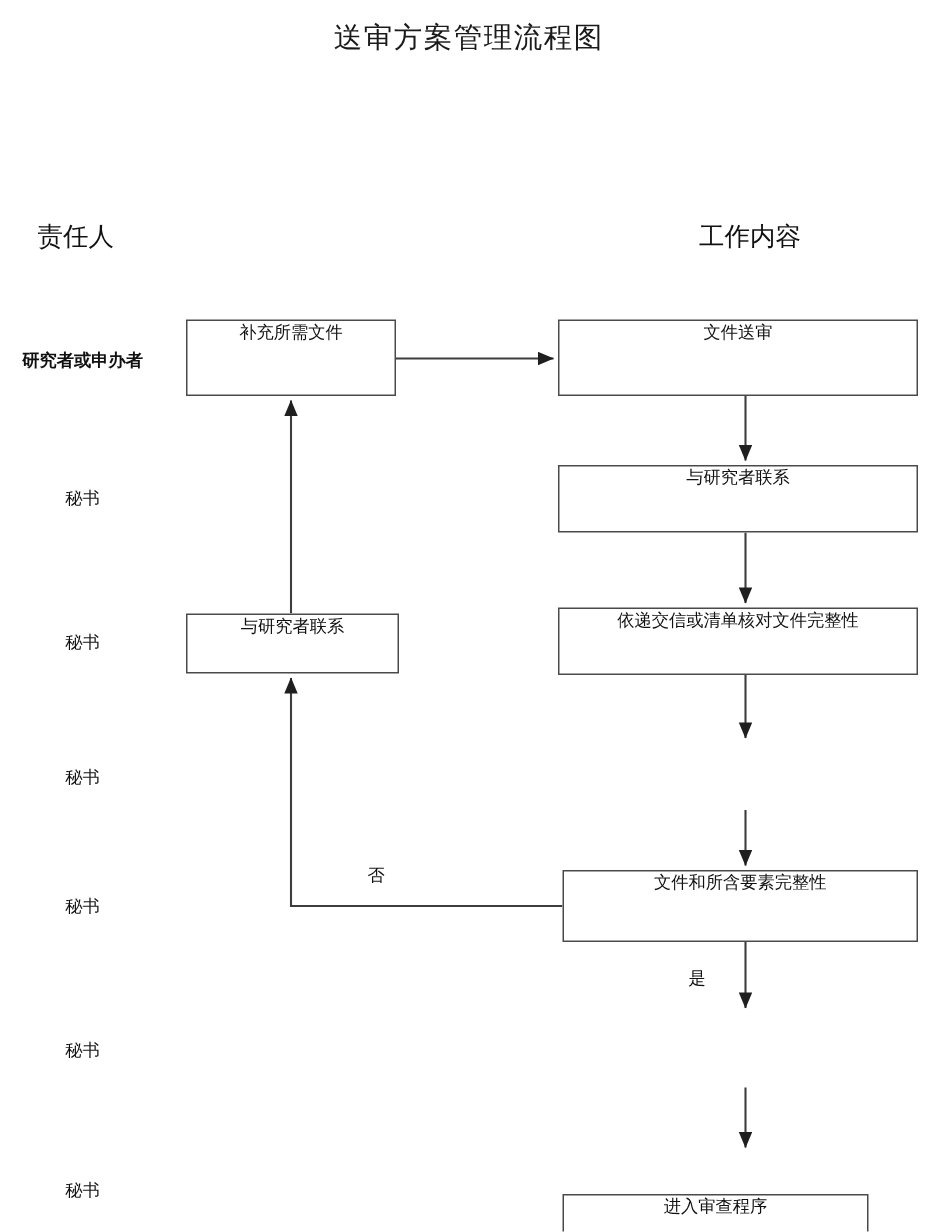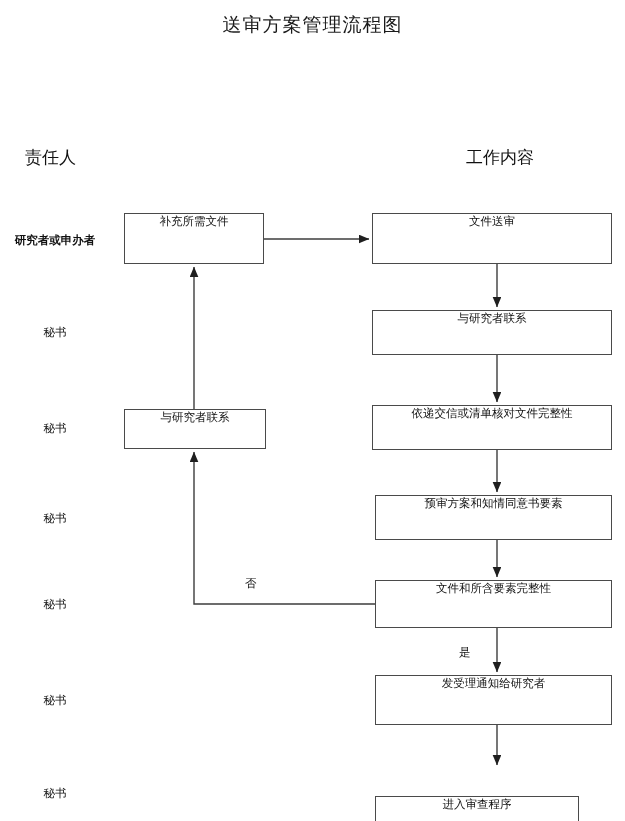--- a/index.html
+++ b/index.html
@@ -131,28 +131,22 @@
 
   <div class="node" style="left:372px; top:213px; width:240px; height:51px;">
     <span>文件送审</span>
   </div>
   <div class="node" style="left:372px; top:310px; width:240px; height:45px;">
     <span>与研究者联系</span>
   </div>
   <div class="node" style="left:372px; top:405px; width:240px; height:45px;">
     <span>依递交信或清单核对文件完整性</span>
   </div>
-  <div class="node" style="left:375px; top:495px; width:237px; height:45px;">
-    <span>预审方案和知情同意书要素</span>
-  </div>
   <div class="node" style="left:375px; top:580px; width:237px; height:48px;">
     <span>文件和所含要素完整性</span>
-  </div>
-  <div class="node" style="left:375px; top:675px; width:237px; height:50px;">
-    <span>发受理通知给研究者</span>
   </div>
   <div class="node" style="left:375px; top:768px; width:204px; height:50px;margin-top:28px;">
     <span>进入审查程序</span>
   </div>
 
   <div class="edge-label" style="left:243px; top:576px;">否</div>
   <div class="edge-label" style="left:457px; top:645px;">是</div>
 
 </div>
 

